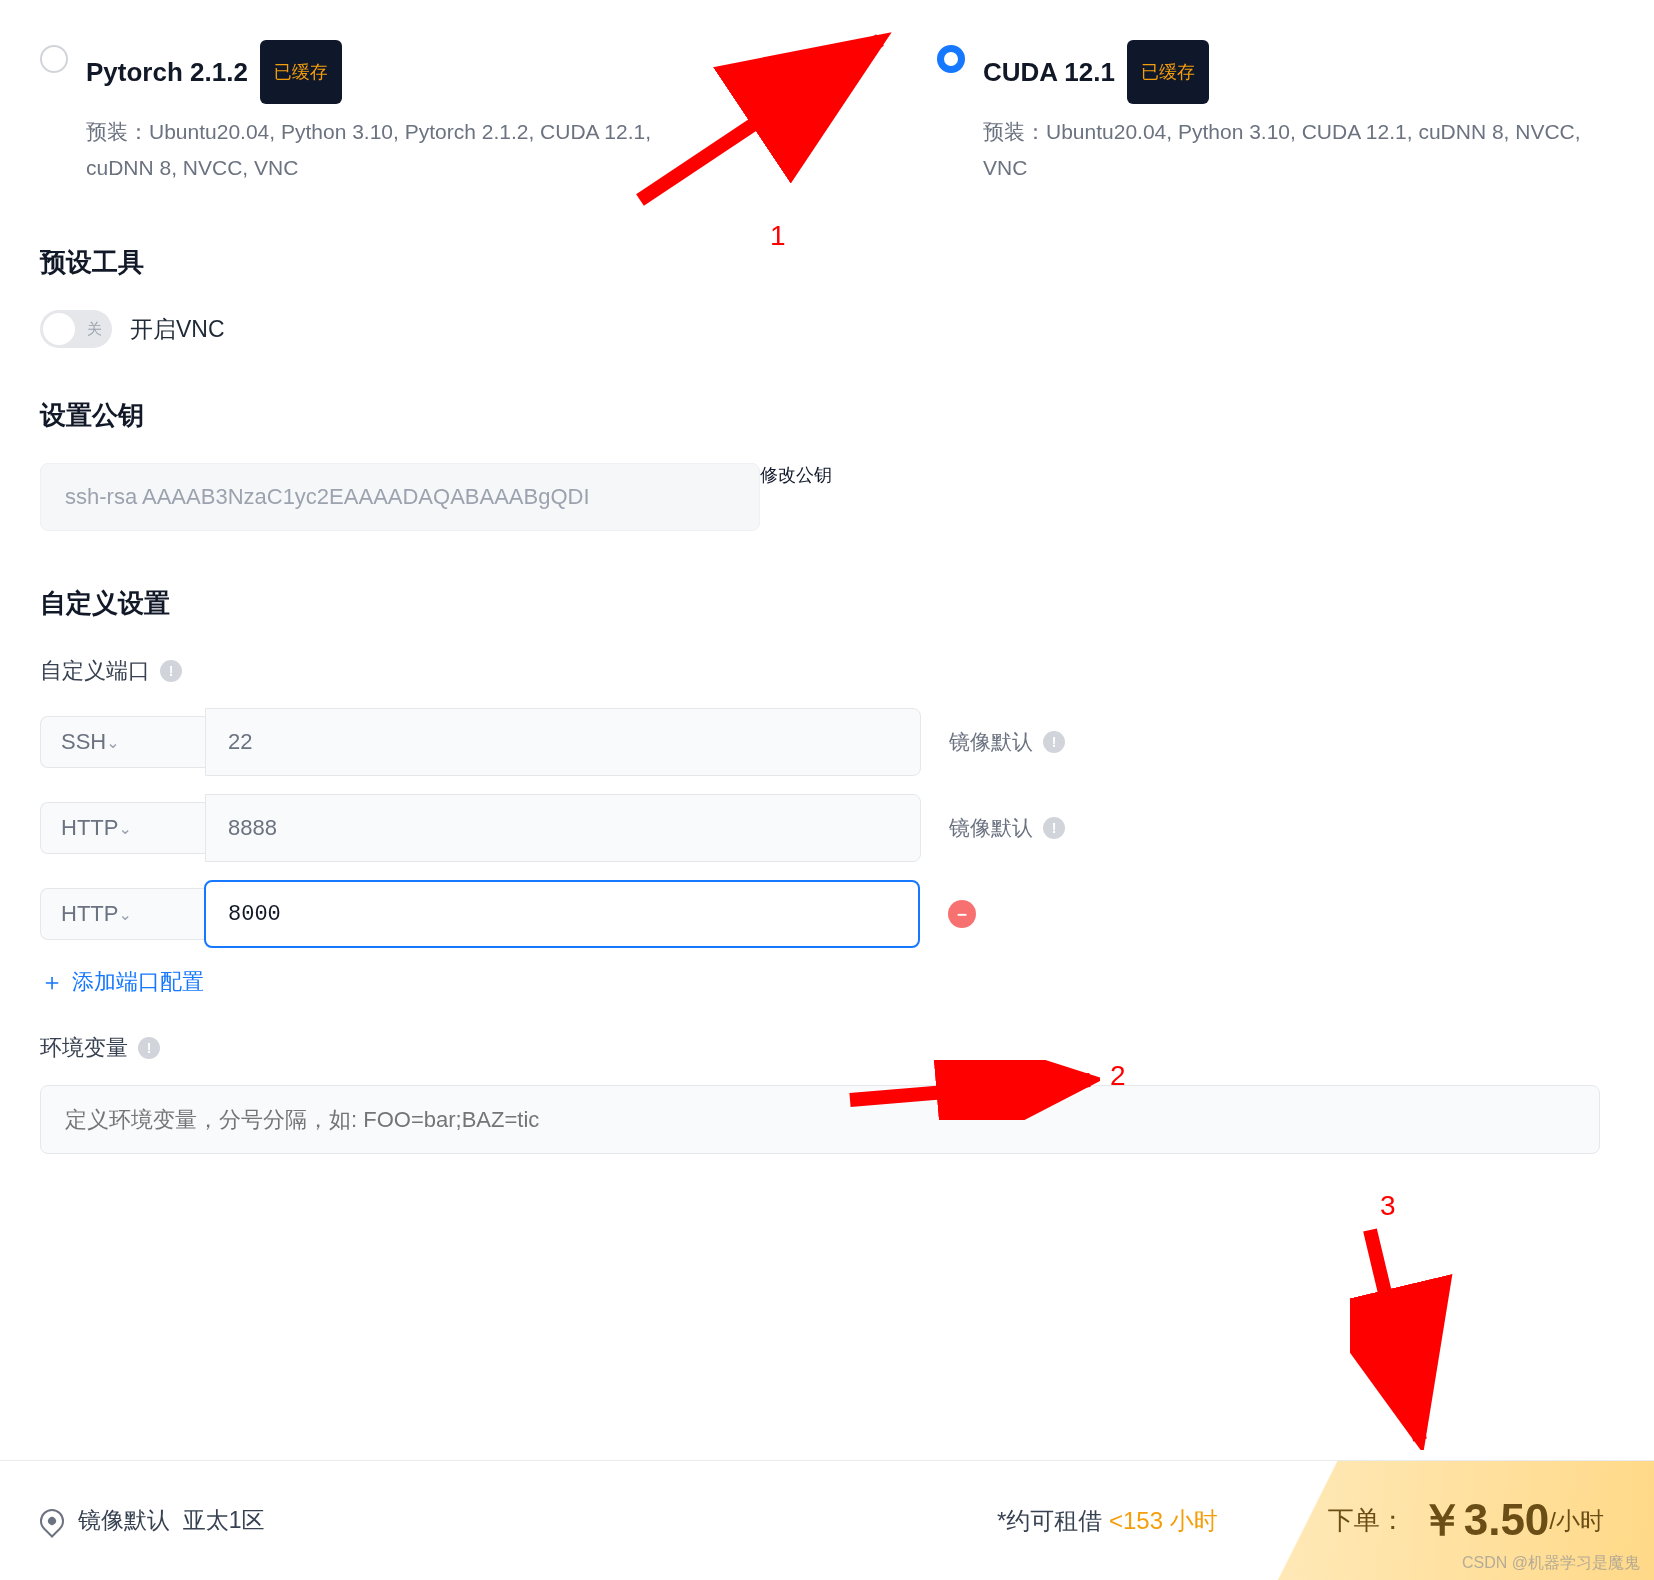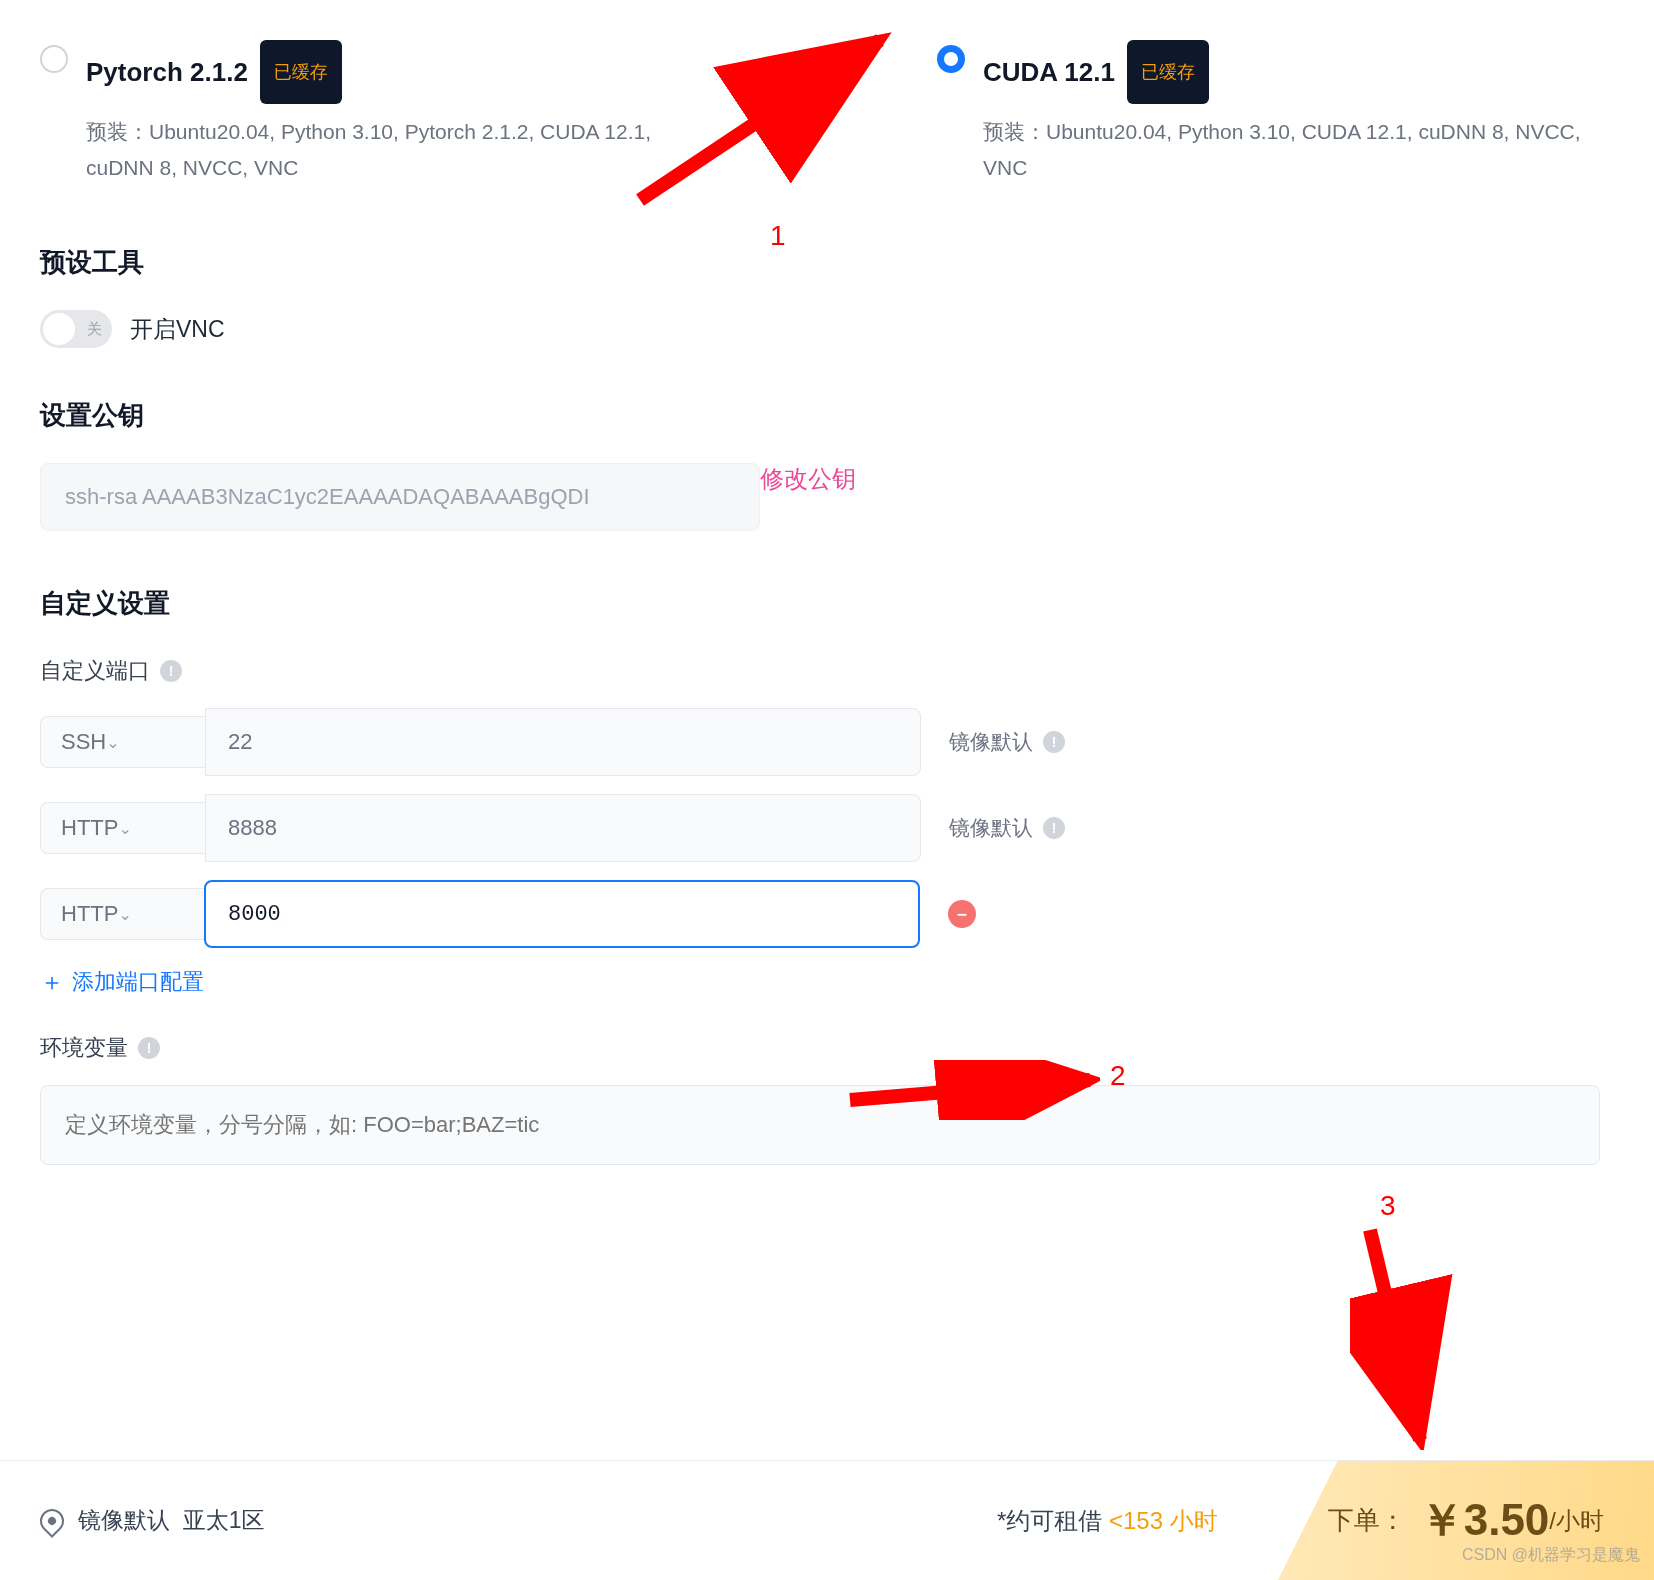--- a/index.html
+++ b/index.html
@@ -48,21 +48,21 @@
       font-size: 15px; color: #9ca3af;
     }
     .toggle-label { font-size: 23px; color: #1f2937; }
     .pubkey-section { margin-bottom: 55px; }
     .pubkey-row { display: flex; align-items: flex-start; margin-top: 30px; }
     .pubkey-box {
       background: #f6f7f9; border: 1px solid #eef0f3; border-radius: 8px;
       padding: 20px 24px; color: #9ca3af; font-size: 22px;
       width: 720px; white-space: nowrap; overflow: hidden; text-overflow: ellipsis;
     }
-    .link { color: #ec4899; font-size: 24px; cursor: pointer; }
+    .link { color: #0f172a; font-size: 18px; cursor: pointer; }
     .custom-section { margin-bottom: 40px; }
     .sub-label { display: flex; align-items: center; gap: 10px; font-size: 22px; color: #374151; margin-bottom: 22px; margin-top: 35px;}
     .hint-icon {
       width: 22px; height: 22px; background: #d1d5db; border-radius: 50%;
       display: inline-flex; align-items: center; justify-content: center;
       color: #fff; font-size: 14px; font-weight: bold;
     }
     .port-row { display: flex; align-items: center; gap: 0; margin-bottom: 18px; }
     .proto-select {
       width: 165px; height: 52px; background: #f8fafc; border: 1px solid #e5e7eb;
@@ -83,21 +83,21 @@
     .port-row.active .proto-select { border-right: none; }
     .row-tail { margin-left: 28px; display: flex; align-items: center; gap: 10px; color: #6b7280; font-size: 21px; }
     .remove-btn {
       width: 28px; height: 28px; background: #f87171; border-radius: 50%;
       display: flex; align-items: center; justify-content: center; color: #fff;
       font-size: 18px; font-weight: bold; cursor: pointer; margin-left: 28px;
     }
     .add-port { display: flex; align-items: center; gap: 8px; color: #1677ff; font-size: 22px; cursor: pointer; margin-top: 8px; }
     .plus { font-size: 24px; font-weight: 300; }
     .env-input {
-      width: 1560px; height: 80px; border: 1px solid #e5e7eb; background: #f8fafc;
+      width: 1560px; height: 69px; border: 1px solid #e5e7eb; background: #f8fafc;
       border-radius: 8px; padding: 0 24px; font-size: 22px; color: #4c1d95;
       outline: none; font-family: inherit;
     }
     .footer {
       position: absolute; left: 0; bottom: 0; width: 100%;
       border-top: 1px solid #e9ecef;
       display: flex; align-items: center; height: 120px;
       padding-left: 40px;
     }
     .loc-icon {
@@ -110,21 +110,21 @@
     .rent-num { color: #f59e0b; }
     .order-box {
       background: linear-gradient(95deg, #ffe9b8 0%, #ffd988 100%);
       height: 120px; display: flex; align-items: center; padding: 0 50px;
       margin-left: 60px; position: relative;
       clip-path: polygon(60px 0, 100% 0, 100% 100%, 0 100%);
     }
     .order-label { font-size: 26px; color: #6b4e16; margin-right: 14px; }
     .order-price { font-size: 44px; color: #6b4e16; font-weight: 700; }
     .order-unit { font-size: 24px; color: #6b4e16; }
-    .watermark { position:absolute; right:14px; bottom:14px; color: rgba(150,150,150,0.7); font-size:16px;}
+    .watermark { position:absolute; right:14px; bottom:6px; color: rgba(150,150,150,0.7); font-size:16px;}
     .annotation { position: absolute; color: #ff0000; font-size: 28px; font-weight: 500; pointer-events: none; }
     .arrow-svg { position: absolute; pointer-events: none; }
   </style>
 </head>
 <body>
 
 <div class="options-row">
   <div class="option">
     <div class="radio"></div>
     <div>

